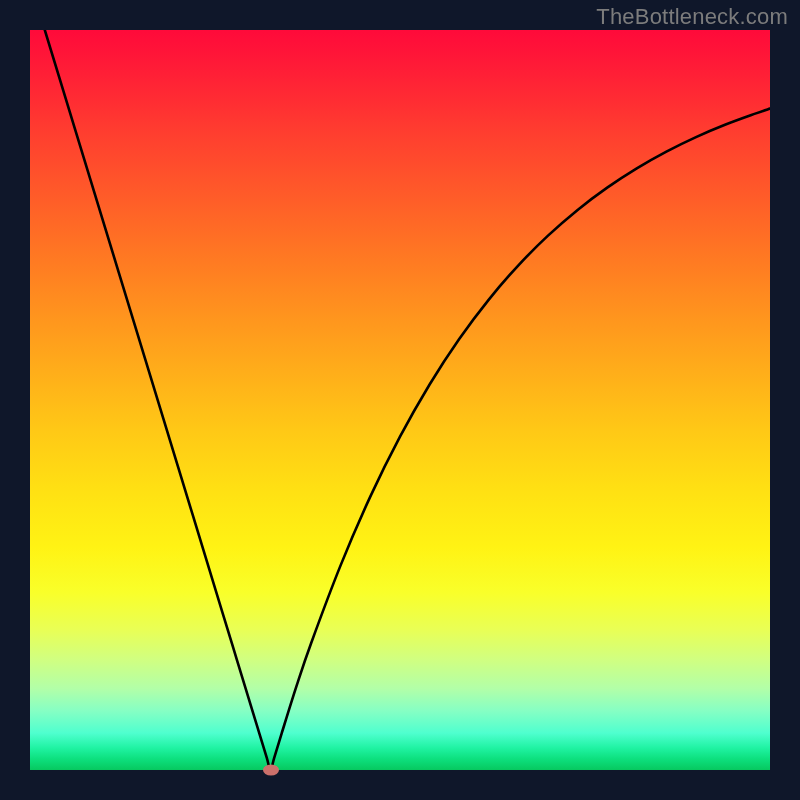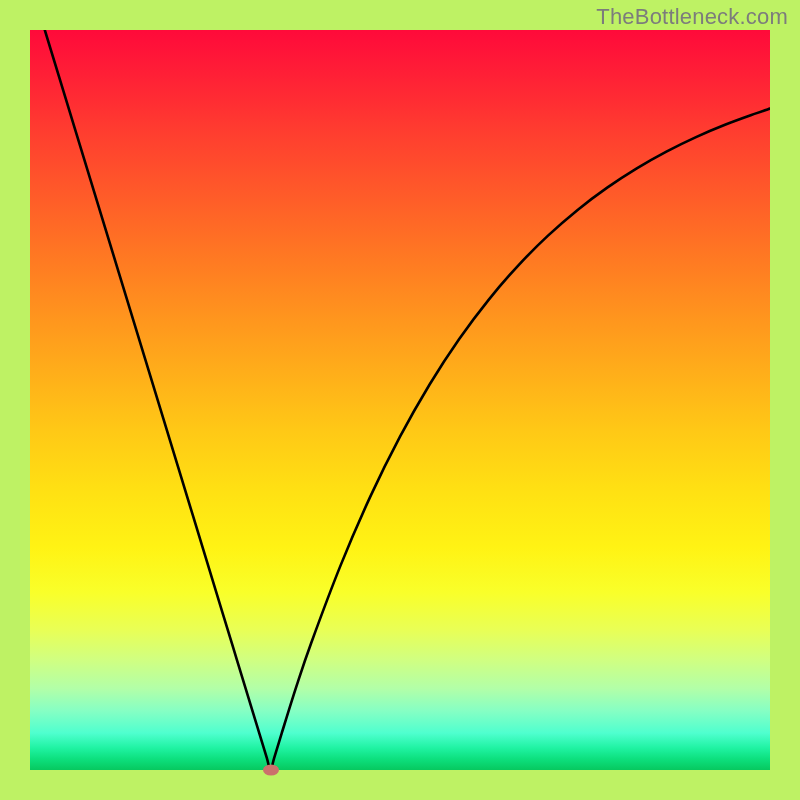--- a/index.html
+++ b/index.html
@@ -8,21 +8,21 @@
     width: 800px;
     height: 800px;
     overflow: hidden;
     background: #000;
     font-family: Arial, Helvetica, sans-serif;
   }
   .frame {
     position: relative;
     width: 800px;
     height: 800px;
-    background: #bef264;
+    background: #0f172a;
   }
   .plot-area {
     position: absolute;
     left: 30px;
     top: 30px;
     width: 740px;
     height: 740px;
     
     background: linear-gradient(to bottom,
       #ff0a3a 0%,

